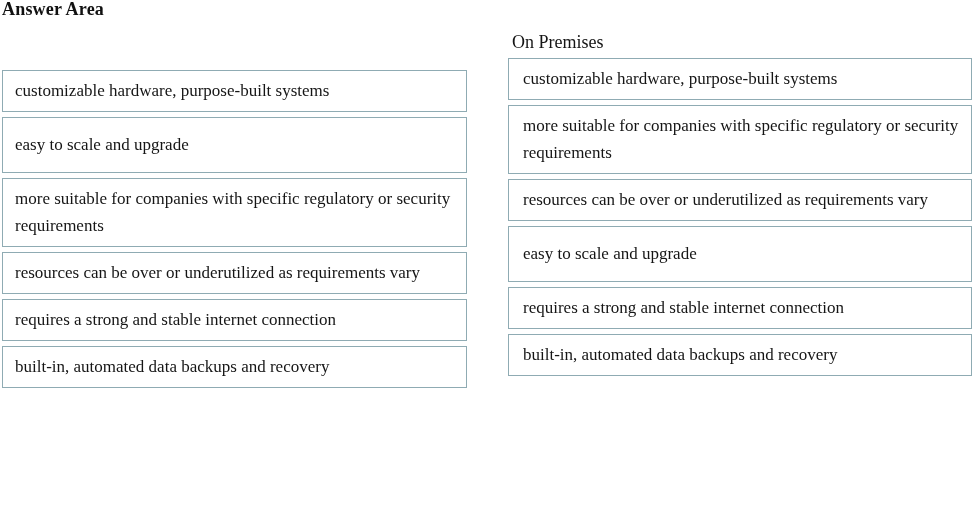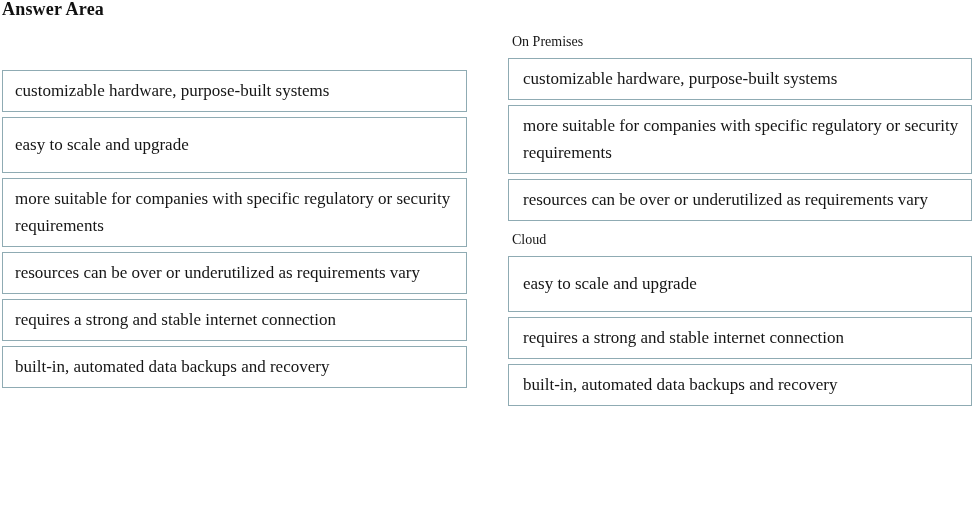--- a/index.html
+++ b/index.html
@@ -50,21 +50,21 @@
   }
 
   
   .target-column {
     position: absolute;
     left: 508px;
     top: 30px;
     width: 464px;
   }
   .zone-label {
-    font-size: 14px;
+    font-size: 18px;
     line-height: 24px;
     color: #151515;
     margin: 0 0 4px 4px;
     font-weight: normal;
   }
   .zone-label.second {
     margin-top: 7px;
   }
   .drop-box {
     box-sizing: border-box;
@@ -107,21 +107,20 @@
   <div class="target-column">
 
     <div class="zone-label">On Premises</div>
 
     <div class="drop-box">customizable hardware, purpose-built systems</div>
 
     <div class="drop-box">more suitable for companies with specific regulatory or security requirements</div>
 
     <div class="drop-box">resources can be over or underutilized as requirements vary</div>
 
-    <div class="zone-label second">Cloud</div>
 
     <div class="drop-box single">easy to scale and upgrade</div>
 
     <div class="drop-box">requires a strong and stable internet connection</div>
 
     <div class="drop-box">built-in, automated data backups and recovery</div>
   </div>
 
 </div>
 

